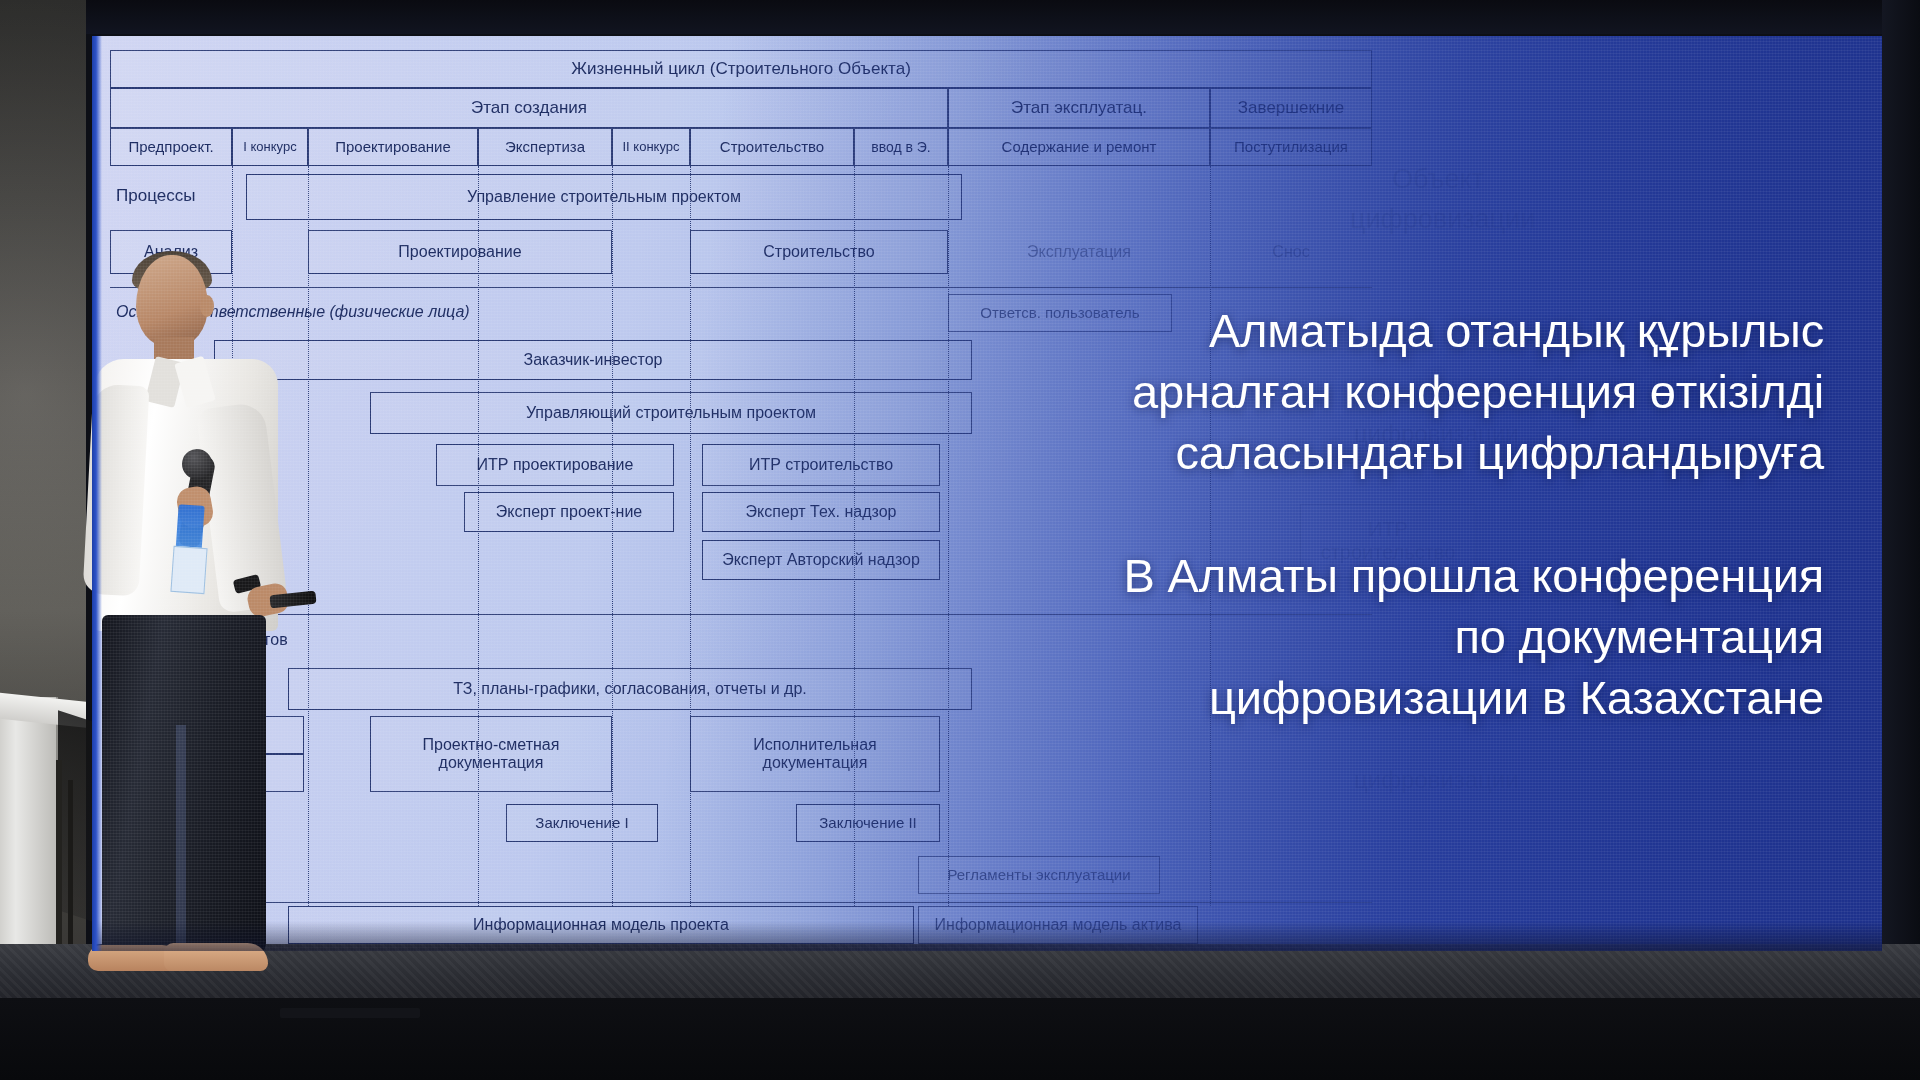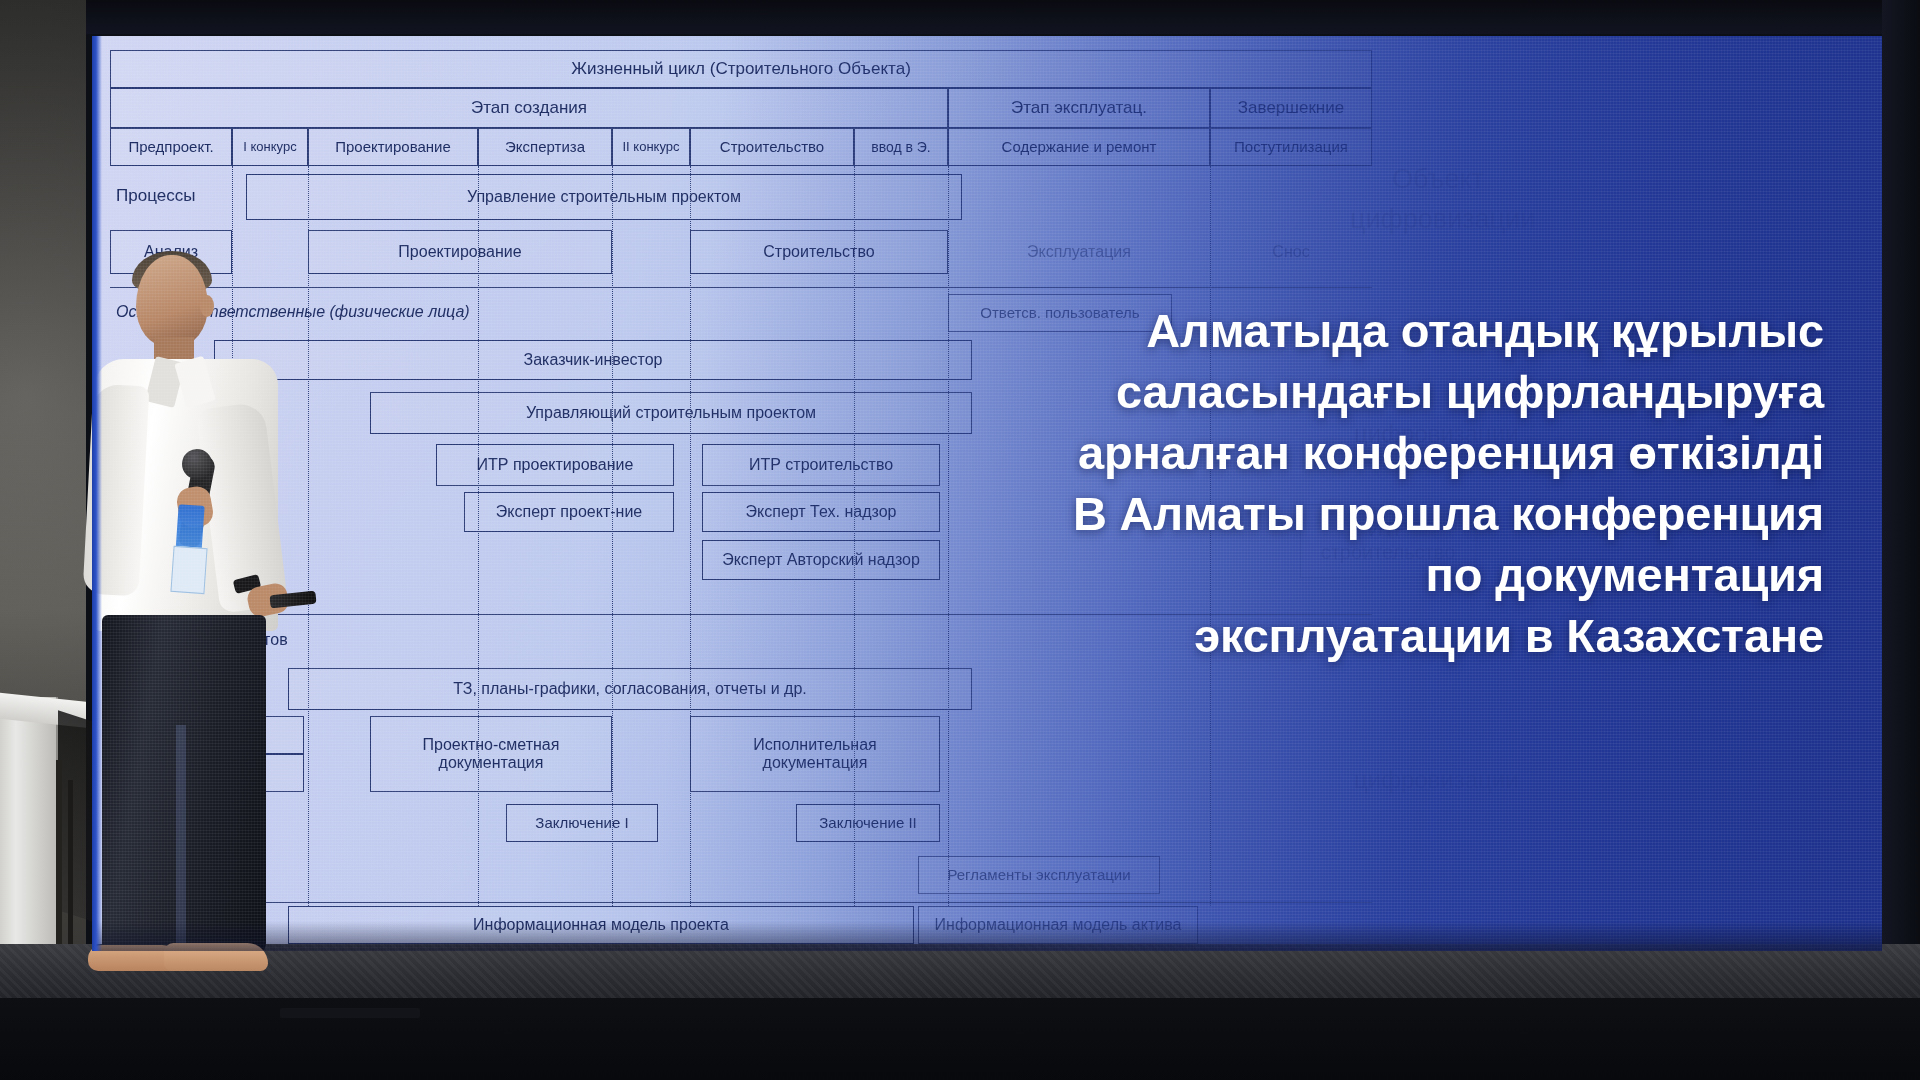--- a/index.html
+++ b/index.html
@@ -251,29 +251,30 @@
     position:absolute; left:0; top:0; width:1920px; height:34px;
     background: linear-gradient(180deg,#0a0b11,#111420);
   }
 
   
   #overlay {
     position:absolute; right: 96px; top: 300px; width: 860px;
     z-index: 60;
     text-align: right;
     color:#ffffff;
-    font-weight: 700;
+    font-weight: 400;
   }
   .ov-kk {
     font-size: 47px;
     line-height: 1.30;
     letter-spacing: -0.2px;
     text-shadow: 0 2px 10px rgba(10,20,70,.55);
   }
   .ov-ru {
+    margin-top: 62px;
     font-size: 47px;
     line-height: 1.30;
     letter-spacing: -0.2px;
     text-shadow: 0 2px 10px rgba(10,20,70,.55);
   }
   .ov-line { display:block; }
 </style>
 </head>
 <body>
 
@@ -405,23 +406,23 @@
     <div class="sp-shoe-r"></div>
   </div>
 
   <div class="floor-top"></div>
   <div class="floor-front"></div>
   <div class="floor-seam"></div>
 
   <div id="overlay">
     <div class="ov-kk">
       <span class="ov-line">Алматыда отандық құрылыс</span>
+      <span class="ov-line">арналған конференция өткізілді</span>
       <span class="ov-line">саласындағы цифрландыруға</span>
-      <span class="ov-line">арналған конференция өткізілді</span>
     </div>
     <div class="ov-ru">
       <span class="ov-line">В Алматы прошла конференция</span>
       <span class="ov-line">по документация</span>
-      <span class="ov-line">эксплуатации в Казахстане</span>
+      <span class="ov-line">цифровизации в Казахстане</span>
     </div>
   </div>
 
 </div>
 
 </body></html>

